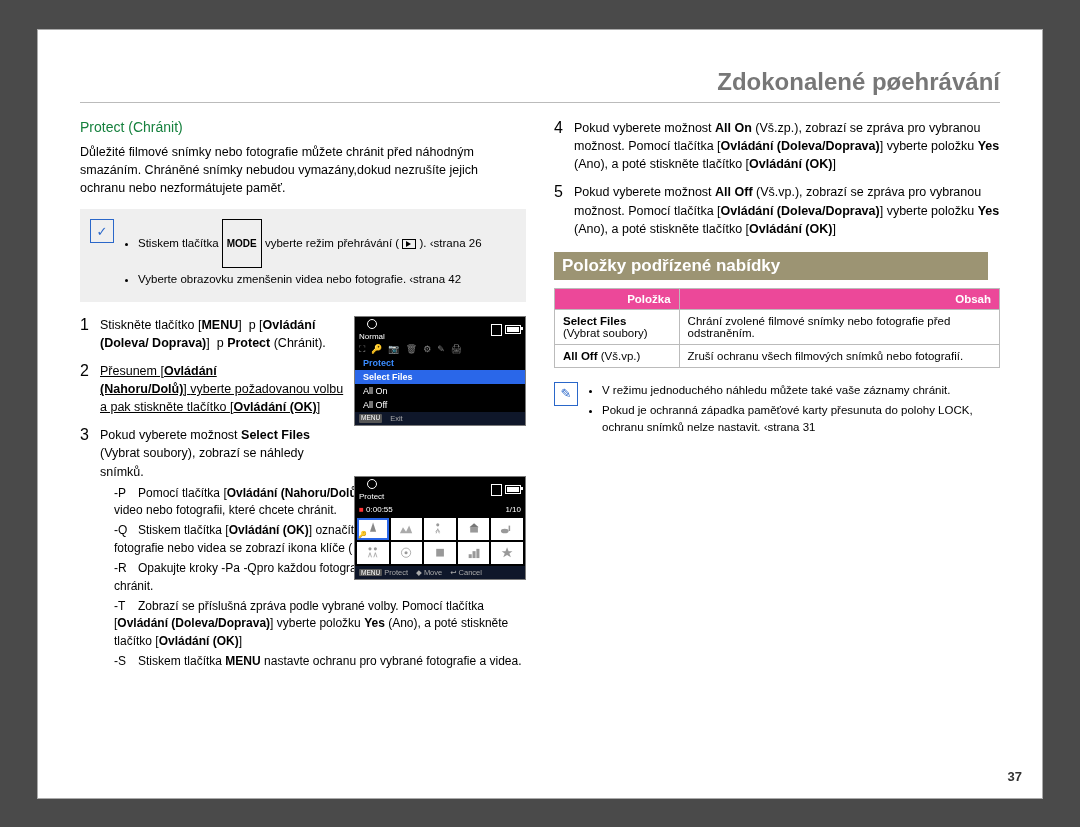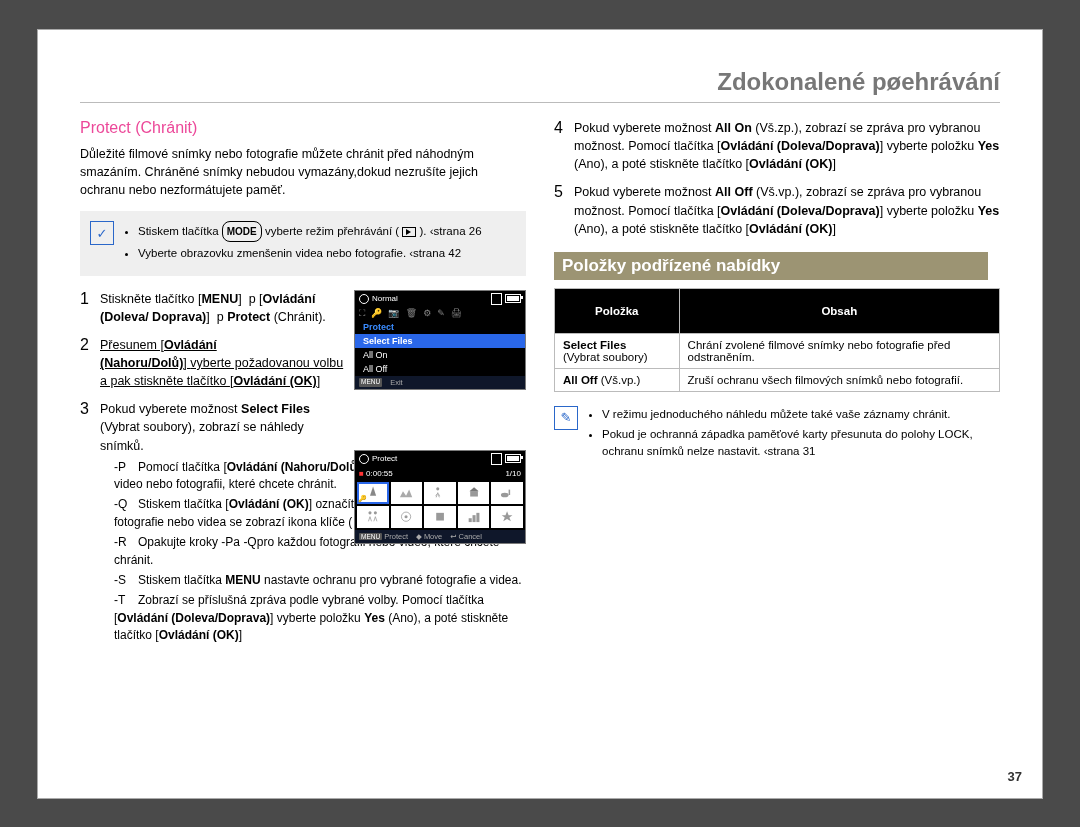--- a/index.html
+++ b/index.html
@@ -2,56 +2,56 @@
 <html><head>
 <meta charset="utf-8">
 <style>
   html,body{margin:0;padding:0;background:#4a4a4a;font-family:Arial,Helvetica,sans-serif;color:#000;}
   .sheet{position:relative;width:1080px;height:827px;margin:0 auto;background:#4a4a4a;}
   .page{position:absolute;left:38px;top:30px;width:1004px;height:768px;background:#fff;box-shadow:0 0 0 1px #aaa;}
   .inner{padding:38px 42px 30px 42px;}
   .headerTitle{color:#777;font-size:24px;font-weight:bold;text-align:right;border-bottom:1px solid #bbb;padding-bottom:6px;margin-bottom:16px;}
   .columns{display:flex;gap:28px;}
   .col{flex:1;min-width:0;}
-  .sectionTitle{color:#ec4899;font-size:16px;margin:0 0 8px 0;font-weight:normal;}
+  .sectionTitle{color:#15803d;font-size:14px;margin:0 0 8px 0;font-weight:normal;}
   .introText{font-size:12.5px;line-height:1.45;margin-bottom:12px;}
   .noteBox{display:flex;align-items:flex-start;background:#efefef;padding:10px 10px;margin-bottom:14px;}
   .noteIcon{width:22px;height:22px;border:1px solid #2a67c9;color:#2a67c9;display:flex;align-items:center;justify-content:center;font-size:13px;margin-right:10px;flex-shrink:0;}
   .noteBox ul{margin:0;padding-left:14px;font-size:11.5px;line-height:1.5;}
   .noteBox li{margin-bottom:3px;}
   .tipBox{display:flex;align-items:flex-start;margin-top:14px;}
   .tipBox ul{margin:0;padding-left:14px;font-size:11.5px;line-height:1.5;}
   .tipBox li{margin-bottom:3px;}
-  .modePill{display:inline-block;border:1px solid #000;border-radius:8px;padding:2px 4px;font-size:10px;font-weight:bold;}
+  .modePill{display:inline-block;border:1px solid #000;border-radius:0;padding:16px 4px;font-size:10px;font-weight:bold;}
   .stepRow{display:flex;align-items:flex-start;margin-bottom:10px;}
   .stepNum{width:20px;font-size:16px;flex-shrink:0;}
   .stepText{font-size:12.5px;line-height:1.45;flex:1;}
   .subList{margin:4px 0 0 14px;padding:0;font-size:12px;line-height:1.45;}
   .subList li{list-style:none;margin-bottom:3px;}
   .subList .marker{display:inline-block;width:24px;}
   .stepWrap{position:relative;}
   .screenshotBox{position:absolute;right:0;width:170px;border:1px solid #7a7a7a;background:#000;}
   .scrTop{background:#000;color:#fff;font-size:8px;padding:2px 4px;display:flex;align-items:center;justify-content:space-between;}
-  .scrTop .left{display:flex;align-items:center;gap:3px;}
+  .scrTop .left{display:flex;align-items:center;gap:3px;flex-direction:column;}
   .scrTop .right{display:flex;align-items:center;gap:3px;}
   .scrIconRow{background:#000;color:#888;font-size:9px;padding:1px 4px;display:flex;gap:6px;}
   .scrMenuBody{background:#000;}
   .scrMenuItem{font-size:9px;padding:2px 8px;background:#000;color:#fff;}
   .scrMenuItem.head{color:#3a8cff;font-weight:bold;}
   .scrMenuItem.sel{background:#2a67e9;color:#fff;font-weight:bold;}
   .scrBottom{background:#0f172a;color:#aaa;font-size:7.5px;padding:2px 4px;display:flex;gap:8px;}
   .scrBottom .tag{background:#555;color:#fff;padding:0 2px;border-radius:1px;font-size:6.5px;}
   .thumbGrid{display:grid;grid-template-columns:repeat(5,1fr);gap:2px;background:#000;padding:2px;}
   .thumbCell{height:22px;background:#fff;display:flex;align-items:center;justify-content:center;position:relative;}
   .thumbCell svg{width:70%;height:70%;}
   .thumbCell.sel{outline:2px solid #2a67e9;outline-offset:-2px;}
   .lockOverlay{position:absolute;bottom:1px;left:1px;font-size:7px;color:#000;}
   .subsectionBar{background:#9c9473;color:#fff;font-weight:bold;font-size:17px;padding:4px 8px;margin:14px 12px 8px 0;}
   table.submenu{width:100%;border-collapse:collapse;font-size:11.5px;}
-  table.submenu th{background:#000000;color:#fff;font-weight:bold;text-align:center;padding:16px 8px;border:1px solid #bbb;}
+  table.submenu th{background:#ec4899;color:#fff;font-weight:bold;text-align:right;padding:4px 8px;border:1px solid #bbb;}
   table.submenu td{border:1px solid #bbb;padding:5px 8px;vertical-align:top;}
   .pagenum{position:absolute;right:20px;bottom:14px;font-size:13px;font-weight:bold;color:#333;}
   .battIcon{display:inline-block;width:14px;height:7px;border:1px solid #fff;position:relative;}
   .battIcon:after{content:"";position:absolute;right:-3px;top:1px;width:2px;height:3px;background:#fff;}
   .battIcon .fill{position:absolute;left:1px;top:1px;bottom:1px;right:1px;background:#fff;}
   .cardIcon{display:inline-block;width:9px;height:10px;border:1px solid #fff;}
   .circDot{display:inline-block;width:8px;height:8px;border:1px solid #fff;border-radius:50%;}
   .playIcon{display:inline-block;width:12px;height:8px;border:1px solid #000;position:relative;vertical-align:middle;}
   .playIcon:after{content:"";position:absolute;left:3px;top:1px;border-left:5px solid #000;border-top:3px solid transparent;border-bottom:3px solid transparent;}
   .keyIcon{display:inline-block;font-size:11px;}
@@ -223,22 +223,22 @@
             <div class="stepRow">
               <div class="stepNum">3</div>
               <div class="stepText">
                 <div style="padding-right:180px;">
                   <span>Pokud vyberete možnost</span> <b>Select Files</b> <span>(Vybrat soubory), zobrazí se náhledy snímků.</span>
                 </div>
                 <ul class="subList">
                   <li><span class="marker">-P</span><span>Pomocí tlačítka </span> [<b>Ovládání (Nahoru/Dolů/Doleva/Doprava)</b>]&nbsp; <span>přejděte na video nebo fotografii, které chcete chránit.</span></li>
                   <li><span class="marker">-Q</span><span>Stiskem tlačítka </span> [<b>Ovládání (OK)</b>] <span> označíte snímky pro ochranu. U fotografie nebo videa se zobrazí ikona klíče</span> (&nbsp;<span class="keyIcon">🔑</span>&nbsp;)<span></span></li>
                   <li><span class="marker">-R</span><span>Opakujte kroky  -Pa  -Qpro každou fotografii nebo video, které chcete chránit.</span></li>
+                  <li><span class="marker">-T</span><span>Zobrazí se příslušná zpráva podle vybrané volby. Pomocí tlačítka </span> [<b>Ovládání (Doleva/Doprava)</b>] <span> vyberte položku</span> <b>Yes</b> <span>(Ano), a poté stiskněte tlačítko </span> [<b>Ovládání (OK)</b>]<span></span></li>
                   <li><span class="marker">-S</span><span>Stiskem tlačítka </span> <b>MENU</b> <span> nastavte ochranu pro vybrané fotografie a videa.</span></li>
-                  <li><span class="marker">-T</span><span>Zobrazí se příslušná zpráva podle vybrané volby. Pomocí tlačítka </span> [<b>Ovládání (Doleva/Doprava)</b>] <span> vyberte položku</span> <b>Yes</b> <span>(Ano), a poté stiskněte tlačítko </span> [<b>Ovládání (OK)</b>]<span></span></li>
                 </ul>
               </div>
             </div>
 
           </div>
         </div>
 
         <div class="col">
 
           <div class="stepRow">

